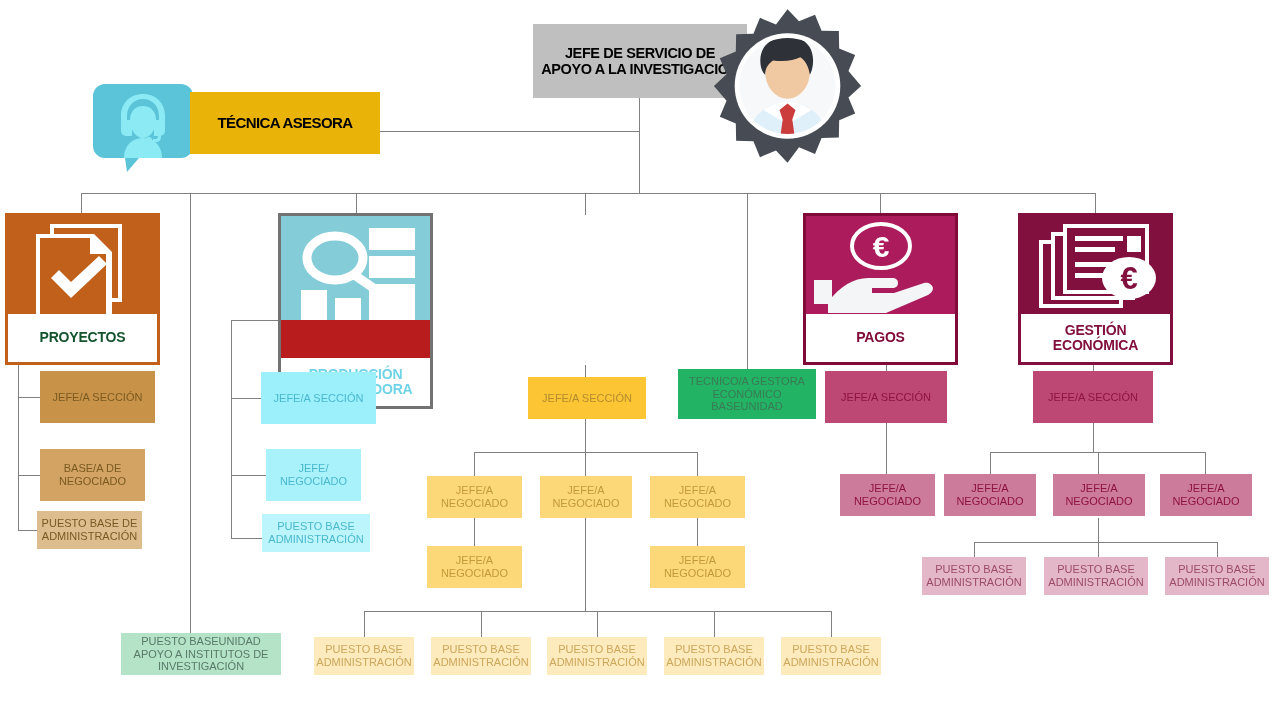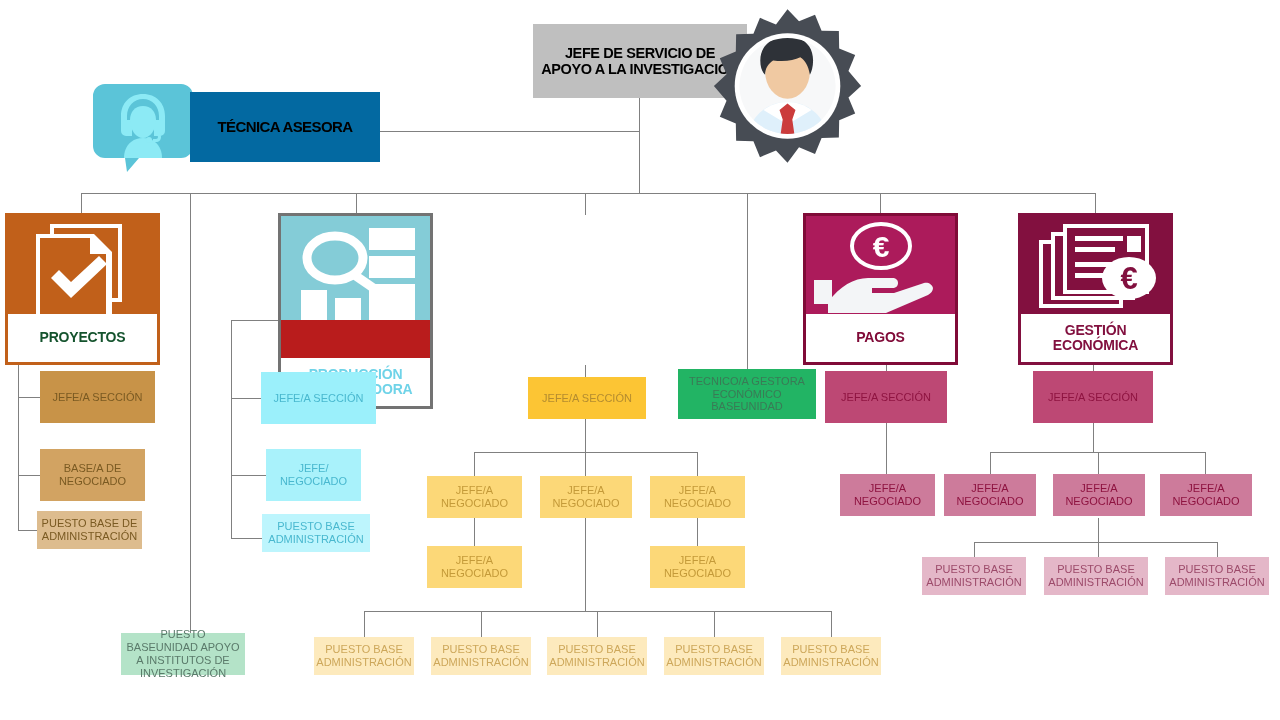--- a/index.html
+++ b/index.html
@@ -21,22 +21,22 @@
     left:533px;top:24px;width:214px;height:74px;
     background:#bfbfbf;color:#000;font-size:14.5px;font-weight:700;
     letter-spacing:-0.4px;padding:0 6px;
   }
   #gear{position:absolute;left:705px;top:6px;width:165px;height:160px;}
 
   #tech-icon{
     position:absolute;left:93px;top:84px;width:100px;height:88px;
   }
   #tech-box{
-    left:190px;top:92px;width:190px;height:70px;
-    background:#0369a1;color:#000;font-size:15px;font-weight:700;letter-spacing:-0.6px;justify-content:center;
+    left:190px;top:92px;width:190px;height:62px;
+    background:#eab308;color:#000;font-size:15px;font-weight:700;letter-spacing:-0.6px;justify-content:center;
   }
 
   
   .dept{position:absolute;box-sizing:border-box;}
   .dept .art{position:absolute;left:0;top:0;right:0;height:104px;overflow:hidden;}
   .dept .cap{position:absolute;left:0;right:0;bottom:0;height:48px;background:#fff;
     display:flex;align-items:center;justify-content:center;text-align:center;
     font-size:14px;font-weight:700;line-height:1.1;letter-spacing:-0.2px;}
 
   #d-proyectos{left:5px;top:213px;width:155px;height:152px;background:#c1601a;border:3px solid #c1601a;}
@@ -281,21 +281,21 @@
   <div class="role" style="left:664px;top:637px;width:100px;height:38px;background:#fdeabd;color:#cda75a;">
     <span>PUESTO BASE ADMINISTRACIÓN</span>
   </div>
   <div class="role" style="left:781px;top:637px;width:100px;height:38px;background:#fdeabd;color:#cda75a;">
     <span>PUESTO BASE ADMINISTRACIÓN</span>
   </div>
 
   <div class="role" style="left:678px;top:369px;width:138px;height:50px;background:#22b464;color:#3a7a56;">
     <span>TECNICO/A GESTORA ECONÓMICO BASEUNIDAD</span>
   </div>
-  <div class="role" style="left:121px;top:633px;width:124px;height:42px;background:#b4e3c8;color:#5a7a6a;">
+  <div class="role" style="left:121px;top:633px;width:160px;height:42px;background:#b4e3c8;color:#5a7a6a;">
     <span>PUESTO BASEUNIDAD APOYO A INSTITUTOS DE INVESTIGACIÓN</span>
   </div>
 
   <div class="role" style="left:825px;top:371px;width:122px;height:52px;background:#bd4874;color:#8e1340;">
     <span>JEFE/A SECCIÓN</span>
   </div>
   <div class="role" style="left:840px;top:474px;width:95px;height:42px;background:#cd7b9b;color:#8e1340;">
     <span>JEFE/A NEGOCIADO</span>
   </div>
 

